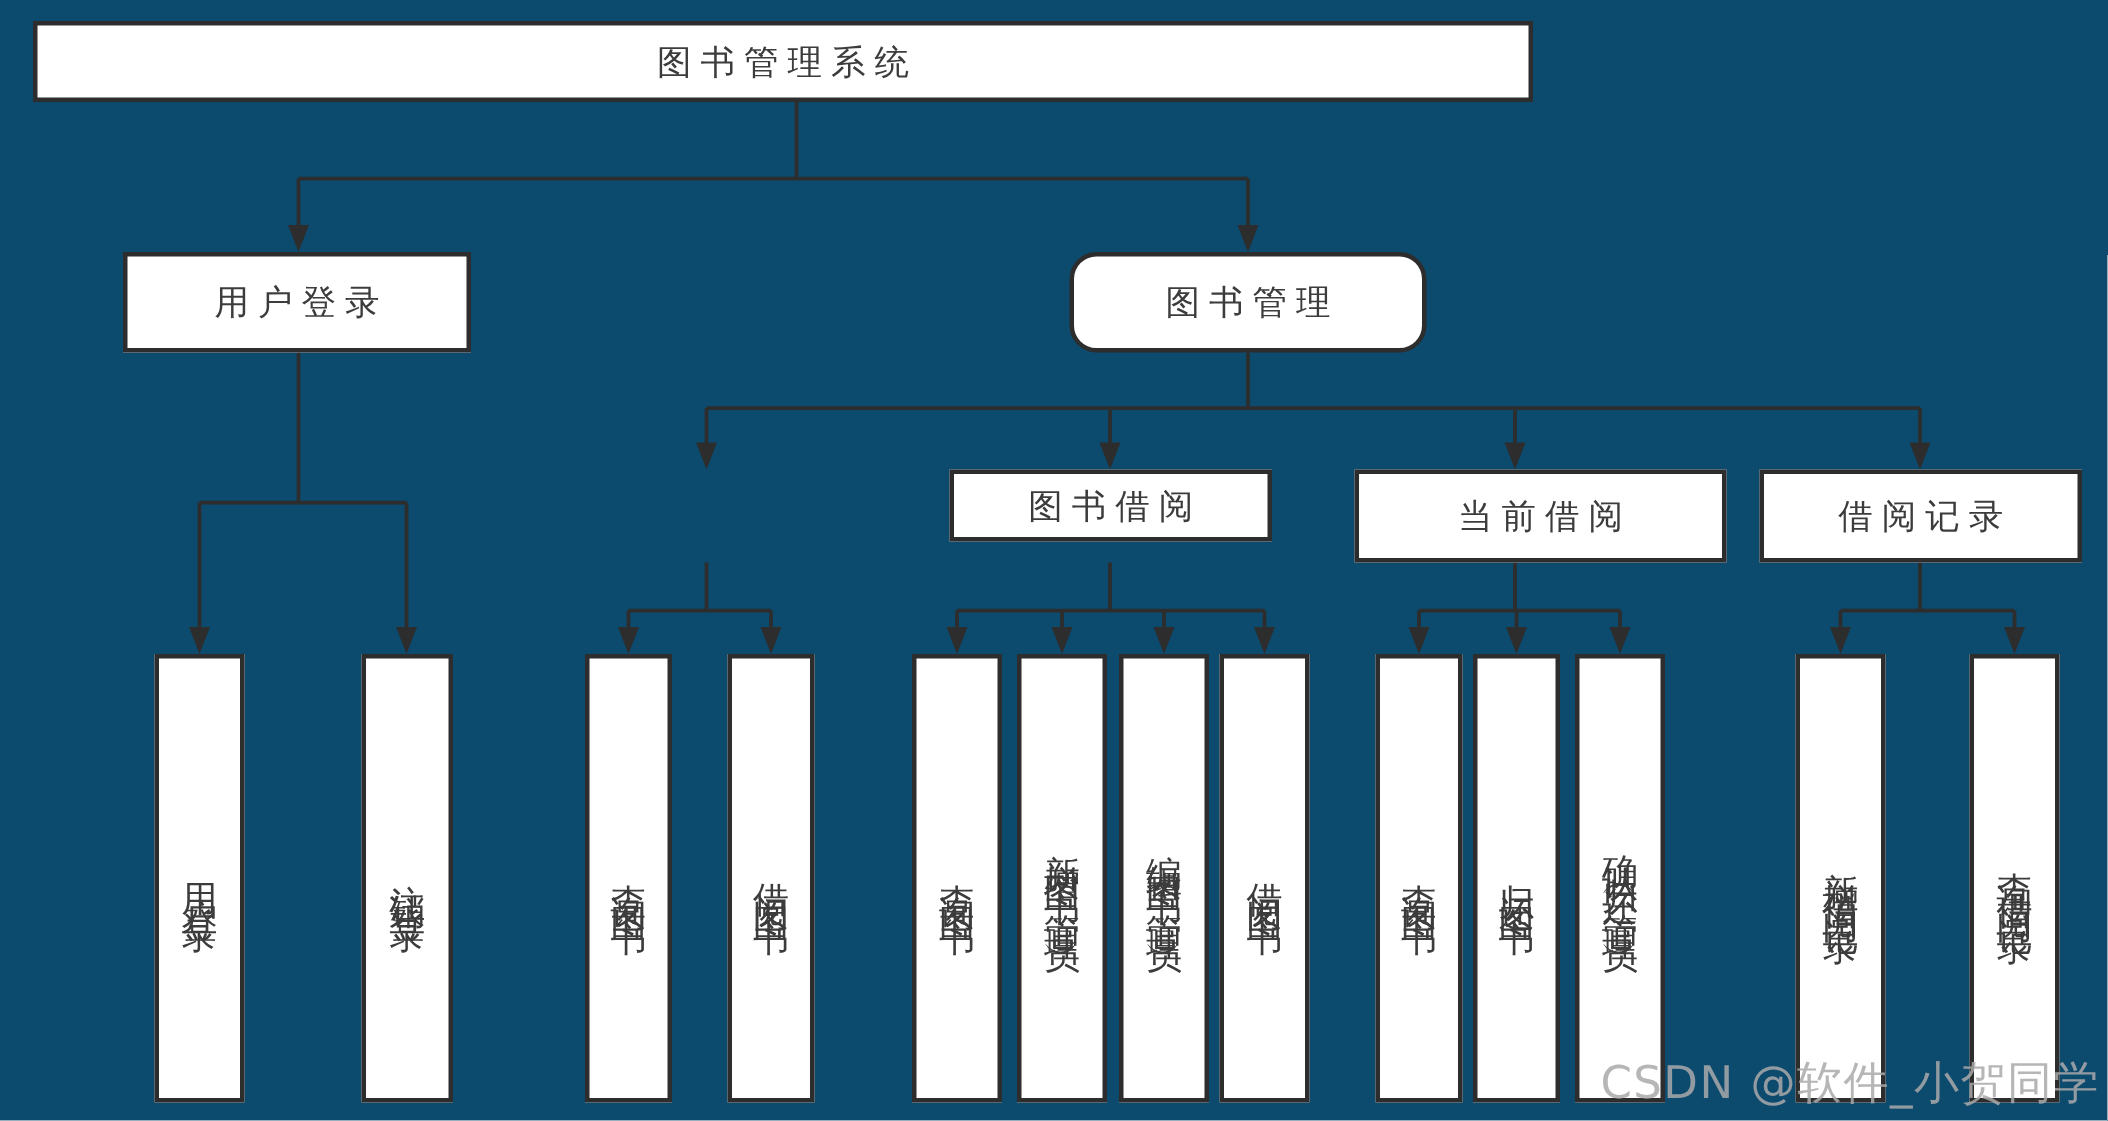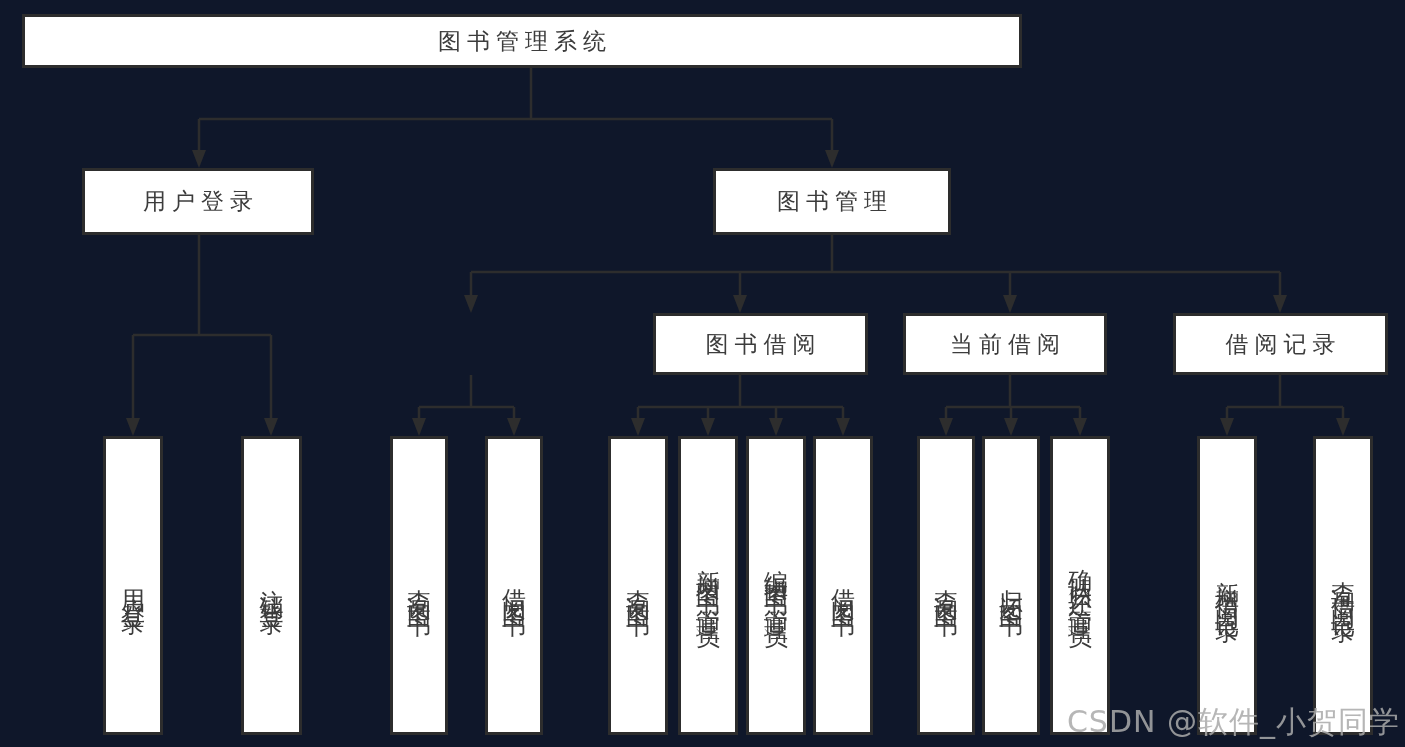--- a/index.html
+++ b/index.html
@@ -1,19 +1,19 @@
 <!DOCTYPE html>
 <html><head>
 <meta charset="utf-8">
 <style>
   html,body{margin:0;padding:0;background:#ffffff;}
   .canvas{
     position:relative;
     width:1405px;height:747px;
-    background:#0f172a;
+    background:#0c4a6e;
     font-family:"DejaVu Sans","Liberation Sans",sans-serif;
     overflow:hidden;
   }
   .connectors{position:absolute;left:0;top:0;}
   .box{
     position:absolute;
     box-sizing:border-box;
     background:#ffffff;
     border:3px solid #2d2d2d;
     display:flex;
@@ -91,28 +91,28 @@
     </g>
   </svg>
 
   <div class="box h-box" style="left:22px;top:14px;width:1000px;height:54px;">
     <span>图书管理系统</span>
   </div>
 
   <div class="box h-box" style="left:82px;top:168px;width:232px;height:67px;">
     <span>用户登录</span>
   </div>
-  <div class="box h-box" style="left:713px;top:168px;width:238px;height:67px;">
+  <div class="box h-box" style="left:713px;top:168px;width:238px;height:67px;border-radius:18px;">
     <span>图书管理</span>
   </div>
 
-  <div class="box h-box" style="left:653px;top:313px;width:215px;height:62px;">
+  <div class="box h-box" style="left:633px;top:313px;width:215px;height:48px;">
     <span>图书借阅</span>
   </div>
-  <div class="box h-box" style="left:903px;top:313px;width:204px;height:62px;align-items:center;">
+  <div class="box h-box" style="left:903px;top:313px;width:248px;height:62px;align-items:center;">
     <span>当前借阅</span>
   </div>
   <div class="box h-box" style="left:1173px;top:313px;width:215px;height:62px;">
     <span>借阅记录</span>
   </div>
 
   <div class="box v-box" style="left:103px;top:436px;width:60px;height:299px;">
     <span>用户登录</span>
   </div>
   <div class="box v-box" style="left:241px;top:436px;width:61px;height:299px;">

